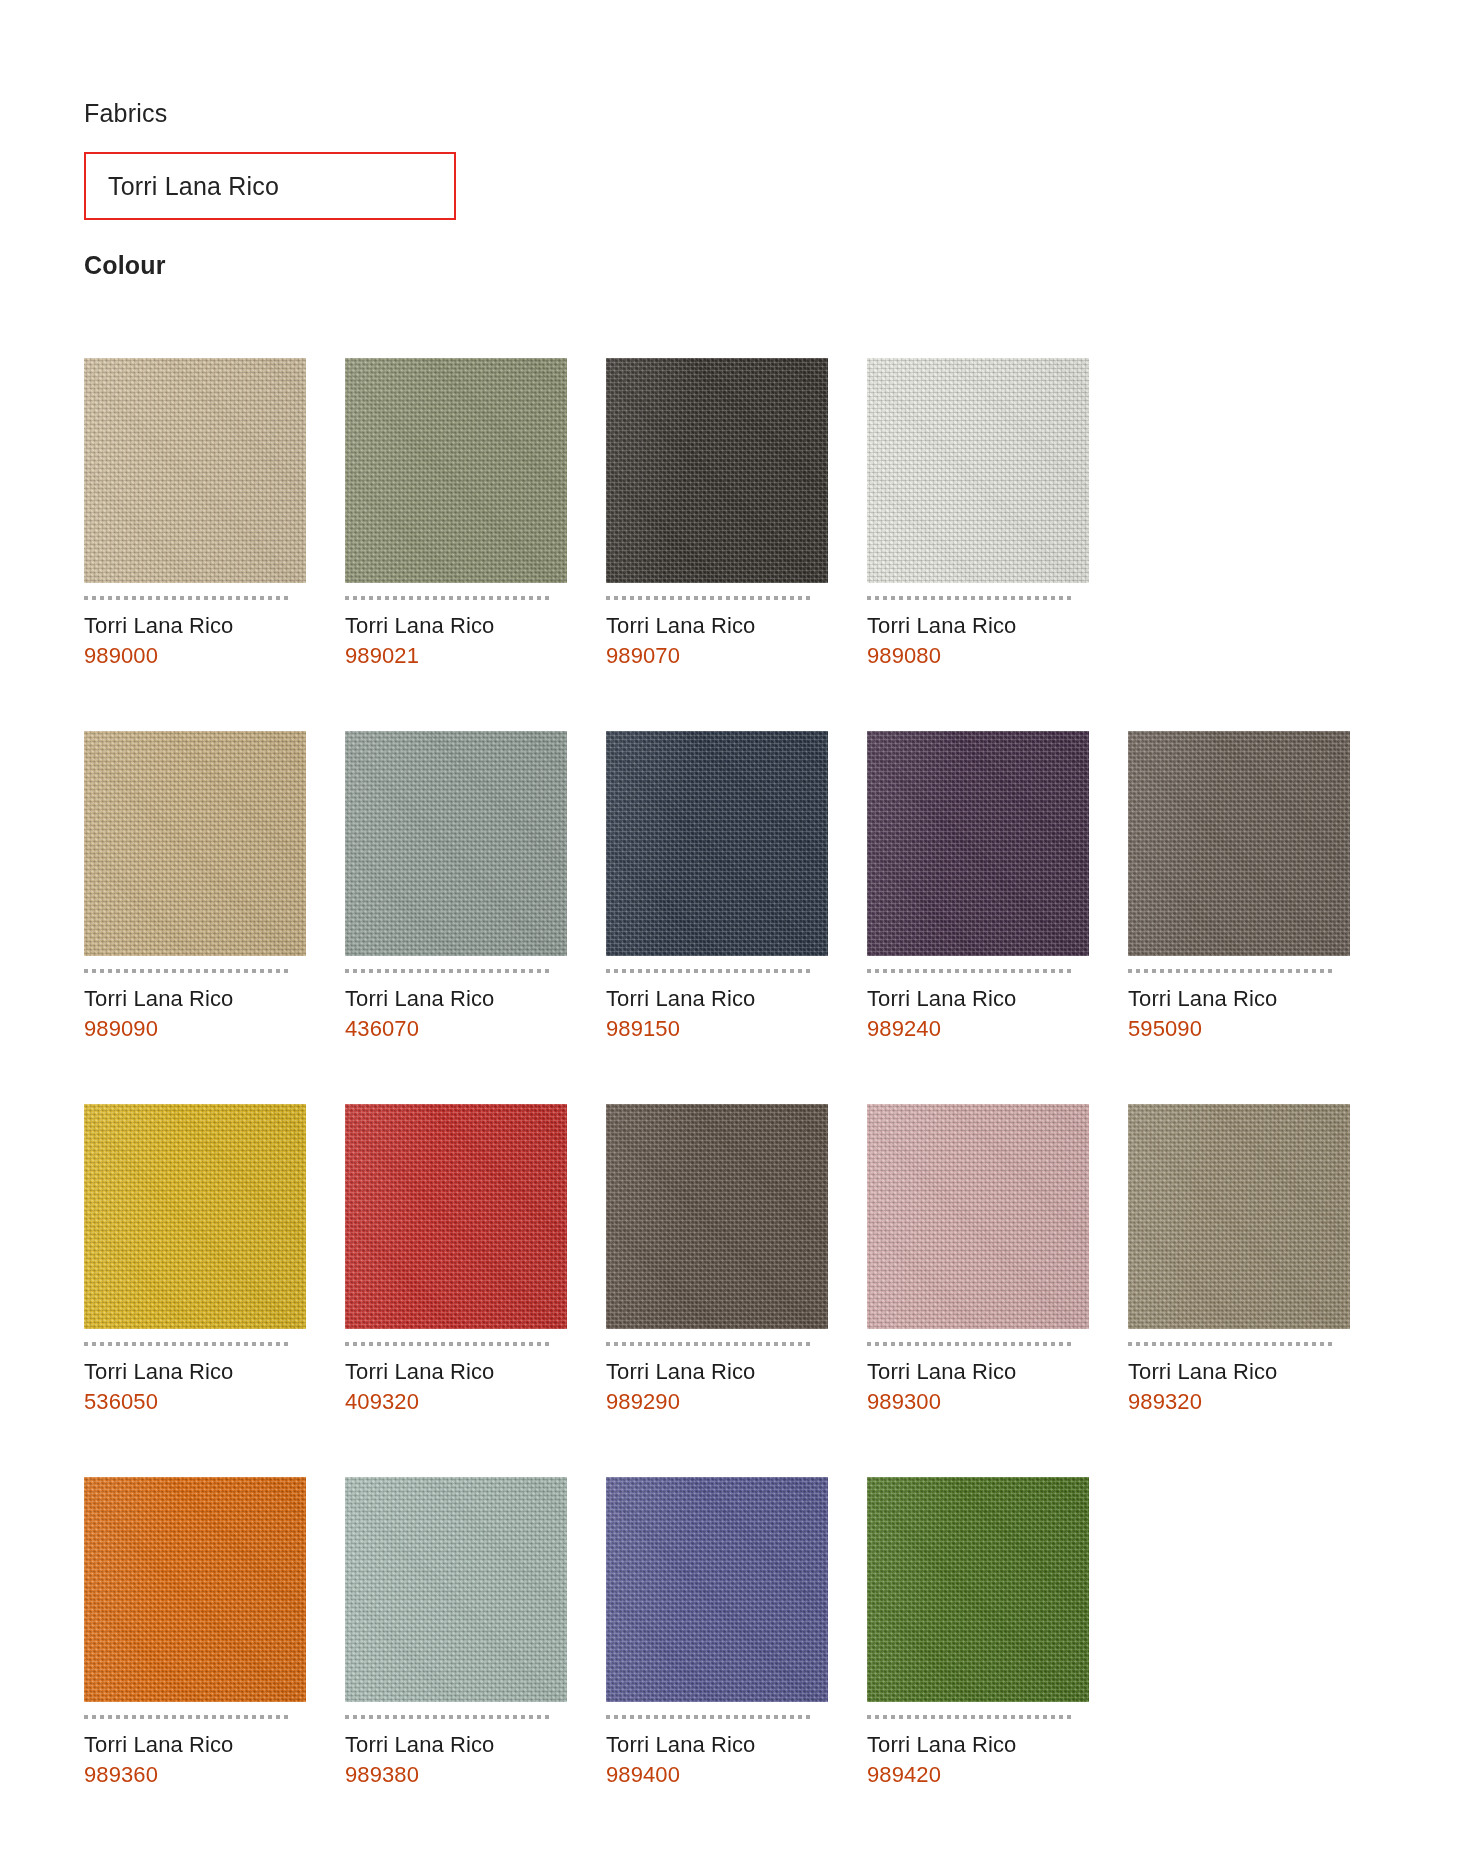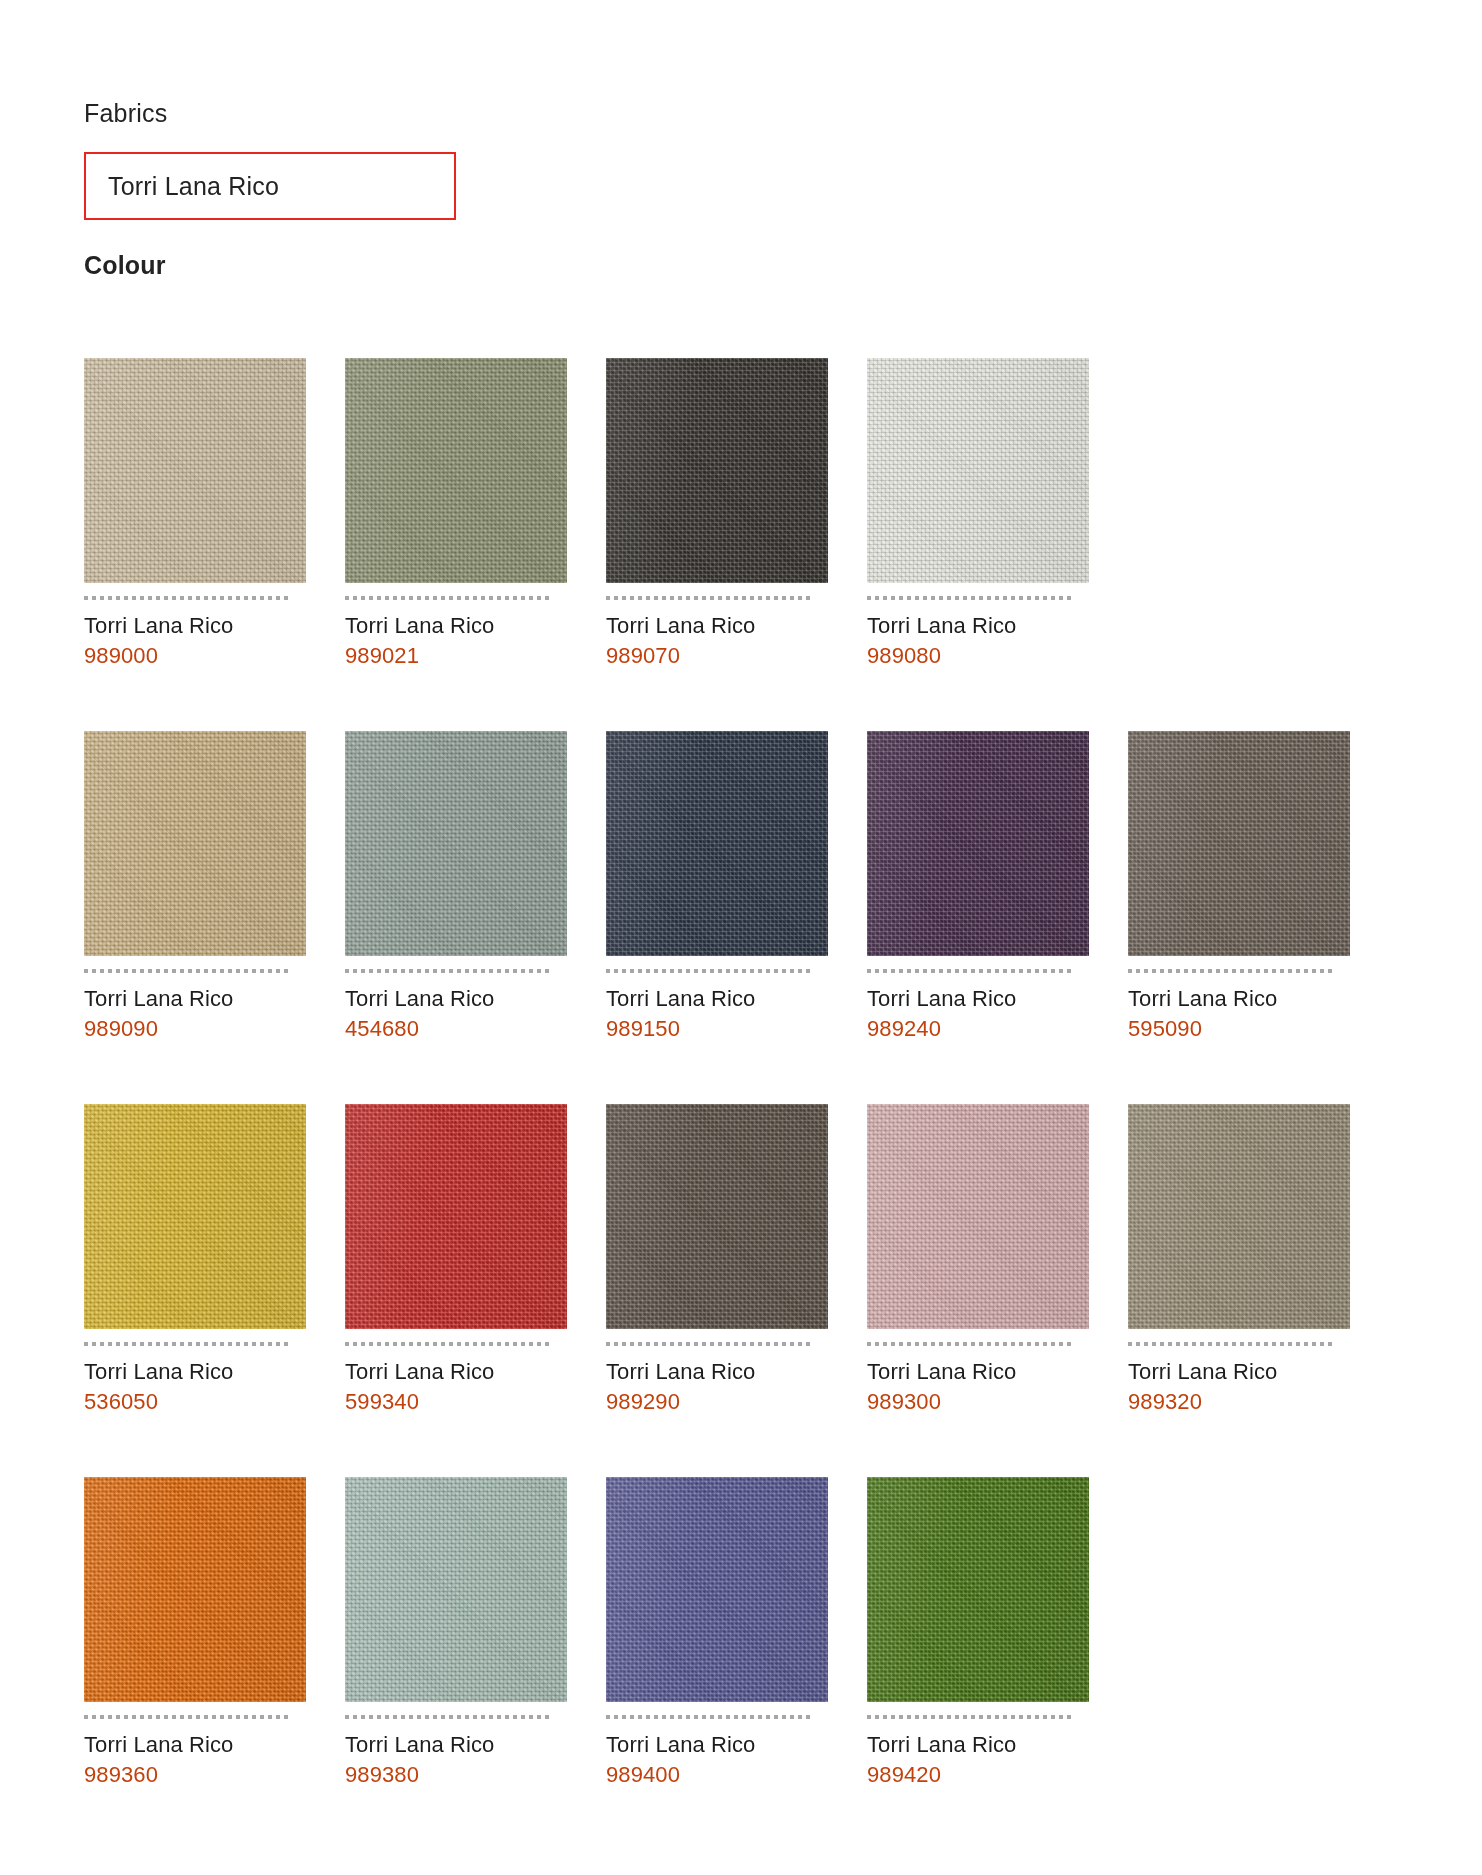--- a/index.html
+++ b/index.html
@@ -211,21 +211,21 @@
         <div class="swatch-cell">
           <div class="swatch-chip" style="background-color: rgb(201, 177, 132);"></div>
           <div class="swatch-divider"></div>
           <div class="swatch-caption">Torri Lana Rico</div>
           <div class="swatch-code">989090</div>
         </div>
         <div class="swatch-cell">
           <div class="swatch-chip" style="background-color: rgb(147, 160, 153);"></div>
           <div class="swatch-divider"></div>
           <div class="swatch-caption">Torri Lana Rico</div>
-          <div class="swatch-code">454680</div>
+          <div class="swatch-code">436070</div>
         </div>
         <div class="swatch-cell">
           <div class="swatch-chip" style="background-color: rgb(46, 56, 72);"></div>
           <div class="swatch-divider"></div>
           <div class="swatch-caption">Torri Lana Rico</div>
           <div class="swatch-code">989150</div>
         </div>
         <div class="swatch-cell">
           <div class="swatch-chip" style="background-color: rgb(70, 48, 74);"></div>
           <div class="swatch-divider"></div>
@@ -243,21 +243,21 @@
         <div class="swatch-cell">
           <div class="swatch-chip" style="background-color: rgb(222, 183, 31);"></div>
           <div class="swatch-divider"></div>
           <div class="swatch-caption">Torri Lana Rico</div>
           <div class="swatch-code">536050</div>
         </div>
         <div class="swatch-cell">
           <div class="swatch-chip" style="background-color: rgb(198, 44, 40);"></div>
           <div class="swatch-divider"></div>
           <div class="swatch-caption">Torri Lana Rico</div>
-          <div class="swatch-code">599340</div>
+          <div class="swatch-code">409320</div>
         </div>
         <div class="swatch-cell">
           <div class="swatch-chip" style="background-color: rgb(95, 82, 71);"></div>
           <div class="swatch-divider"></div>
           <div class="swatch-caption">Torri Lana Rico</div>
           <div class="swatch-code">989290</div>
         </div>
         <div class="swatch-cell">
           <div class="swatch-chip" style="background-color: rgb(214, 173, 173);"></div>
           <div class="swatch-divider"></div>

